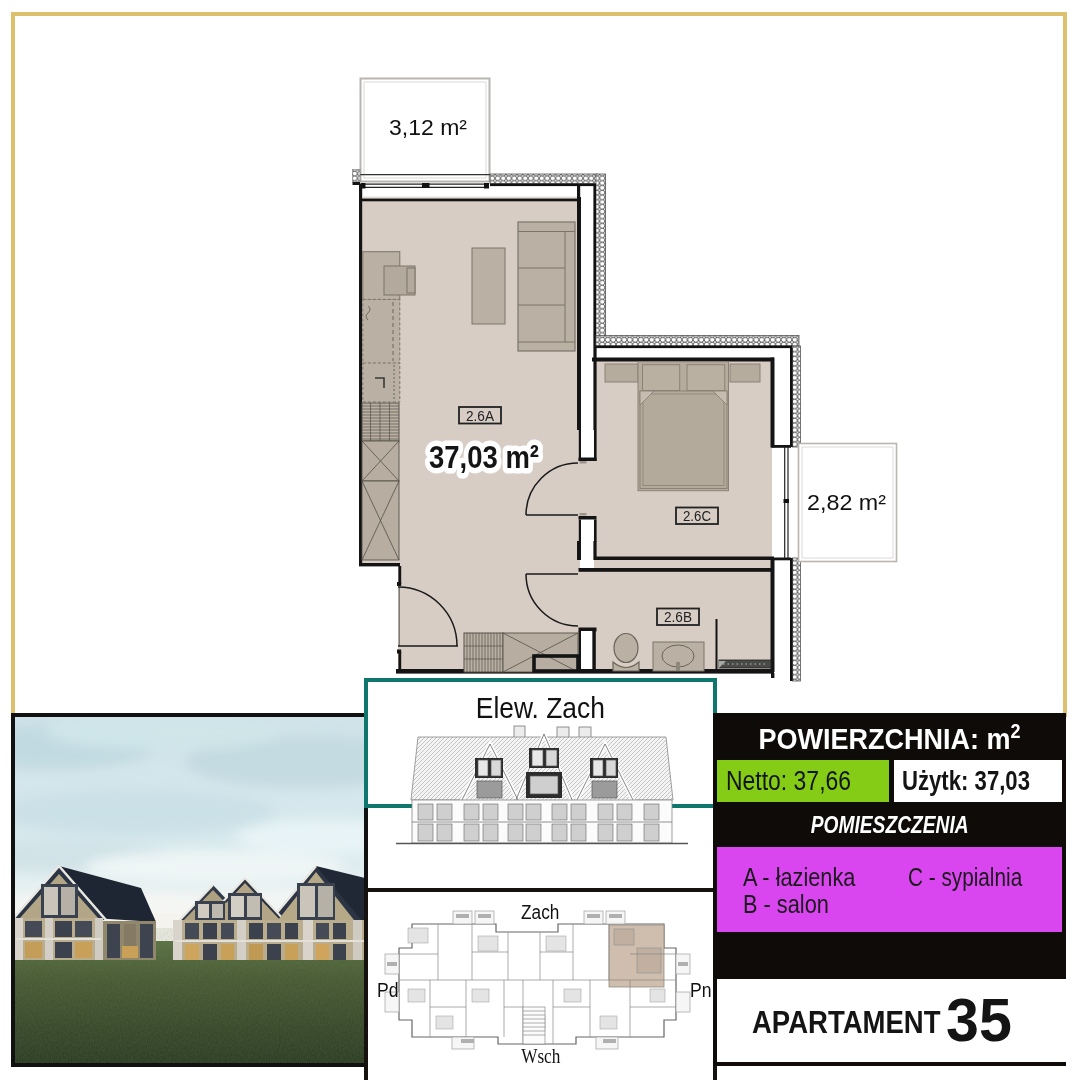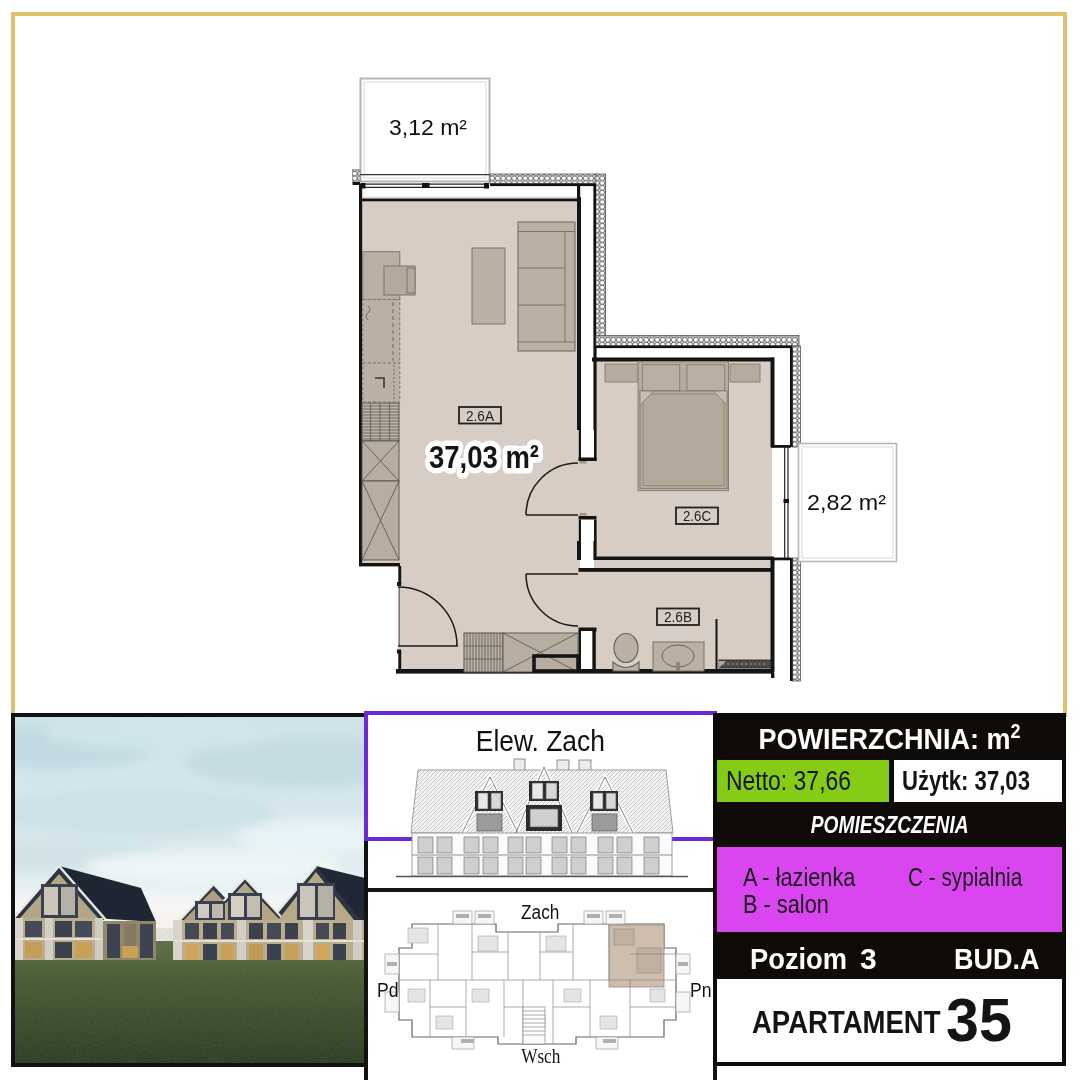--- a/index.html
+++ b/index.html
@@ -407,21 +407,21 @@
       <rect x="234" y="227" width="14" height="16" fill="#c09a55"></rect>
       <rect x="252" y="227" width="14" height="16" fill="#3b424e"></rect>
       <rect x="270" y="227" width="13" height="16" fill="#c9a057"></rect>
       <rect x="301" y="227" width="13" height="16" fill="#cfa55e"></rect>
       <rect x="318" y="227" width="13" height="16" fill="#3b424e"></rect>
     </g>
 
   </svg>
 </div>
 
-<div class="abs" style="left:364px;top:711px;width:353px;height:130px;border:4px solid #6d28d9;box-sizing:border-box;background:#fff;">
+<div class="abs" style="left:364px;top:678px;width:353px;height:130px;border:4px solid #0f766e;box-sizing:border-box;background:#fff;">
 
   <div class="abs" style="left:0;top:11px;width:345px;text-align:center;"><span style="display:inline-block;font-size:30px;line-height:30px;color:#111;transform:scaleX(0.88);">Elew. Zach</span></div>
   <svg style="position:absolute;left:0;top:0" width="345" height="171" viewBox="0 0 345 171">
     <defs>
       <pattern id="roofh" width="4" height="4" patternUnits="userSpaceOnUse">
         <rect width="4" height="4" fill="#f4f4f4"></rect>
         <path d="M0,4 L4,0" stroke="#a5a5a5" stroke-width="0.6"></path>
       </pattern>
     </defs>
 
@@ -605,23 +605,18 @@
   <div class="abs" style="left:4px;top:89px;width:345px;height:45px;color:#fff;text-align:center;font-style:italic;">
     <span style="display:inline-block;font-weight:bold;font-size:24px;line-height:45px;transform:scaleX(0.80);">POMIESZCZENIA</span>
   </div>
 
   <div class="abs" style="left:4px;top:134px;width:345px;height:85px;background:#d946ef;color:#1a1a1a;">
     <span style="display:inline-block;position:absolute;left:26px;top:18px;font-size:25px;line-height:25px;transform:scaleX(0.87);transform-origin:0 50%;white-space:nowrap;">A - łazienka</span>
     <span style="display:inline-block;position:absolute;left:191px;top:18px;font-size:25px;line-height:25px;transform:scaleX(0.83);transform-origin:0 50%;white-space:nowrap;">C - sypialnia</span>
     <span style="display:inline-block;position:absolute;left:26px;top:45px;font-size:25px;line-height:25px;transform:scaleX(0.87);transform-origin:0 50%;white-space:nowrap;">B - salon</span>
   </div>
 
-  <div class="abs" style="left:4px;top:219px;width:345px;height:47px;color:#fff;font-weight:bold;">
-    <span style="display:inline-block;position:absolute;left:33px;top:10px;font-size:30px;line-height:34px;transform:scaleX(0.91);transform-origin:0 50%;">Poziom</span>
-    <span style="display:inline-block;position:absolute;left:143px;top:10px;font-size:30px;line-height:34px;">3</span>
-    <span style="display:inline-block;position:absolute;left:237px;top:10px;font-size:30px;line-height:34px;transform:scaleX(0.9);transform-origin:0 50%;">BUD.A</span>
-  </div>
-
-  <div class="abs" style="left:4px;top:266px;width:345px;height:83px;background:#fff;color:#141414;">
+
+  <div class="abs" style="left:4px;top:266px;width:345px;height:83px;background:#fff;color:#141414;padding-left:19px;">
     <span style="display:inline-block;position:absolute;left:35px;top:27px;font-weight:bold;font-size:32px;line-height:32px;transform:scaleX(0.86);transform-origin:0 50%;">APARTAMENT</span>
     <span style="display:inline-block;position:absolute;left:229px;top:9px;font-weight:bold;font-size:61px;line-height:64px;transform:scaleX(0.97);transform-origin:0 50%;">35</span>
   </div>
 </div>
 
 </body></html>

